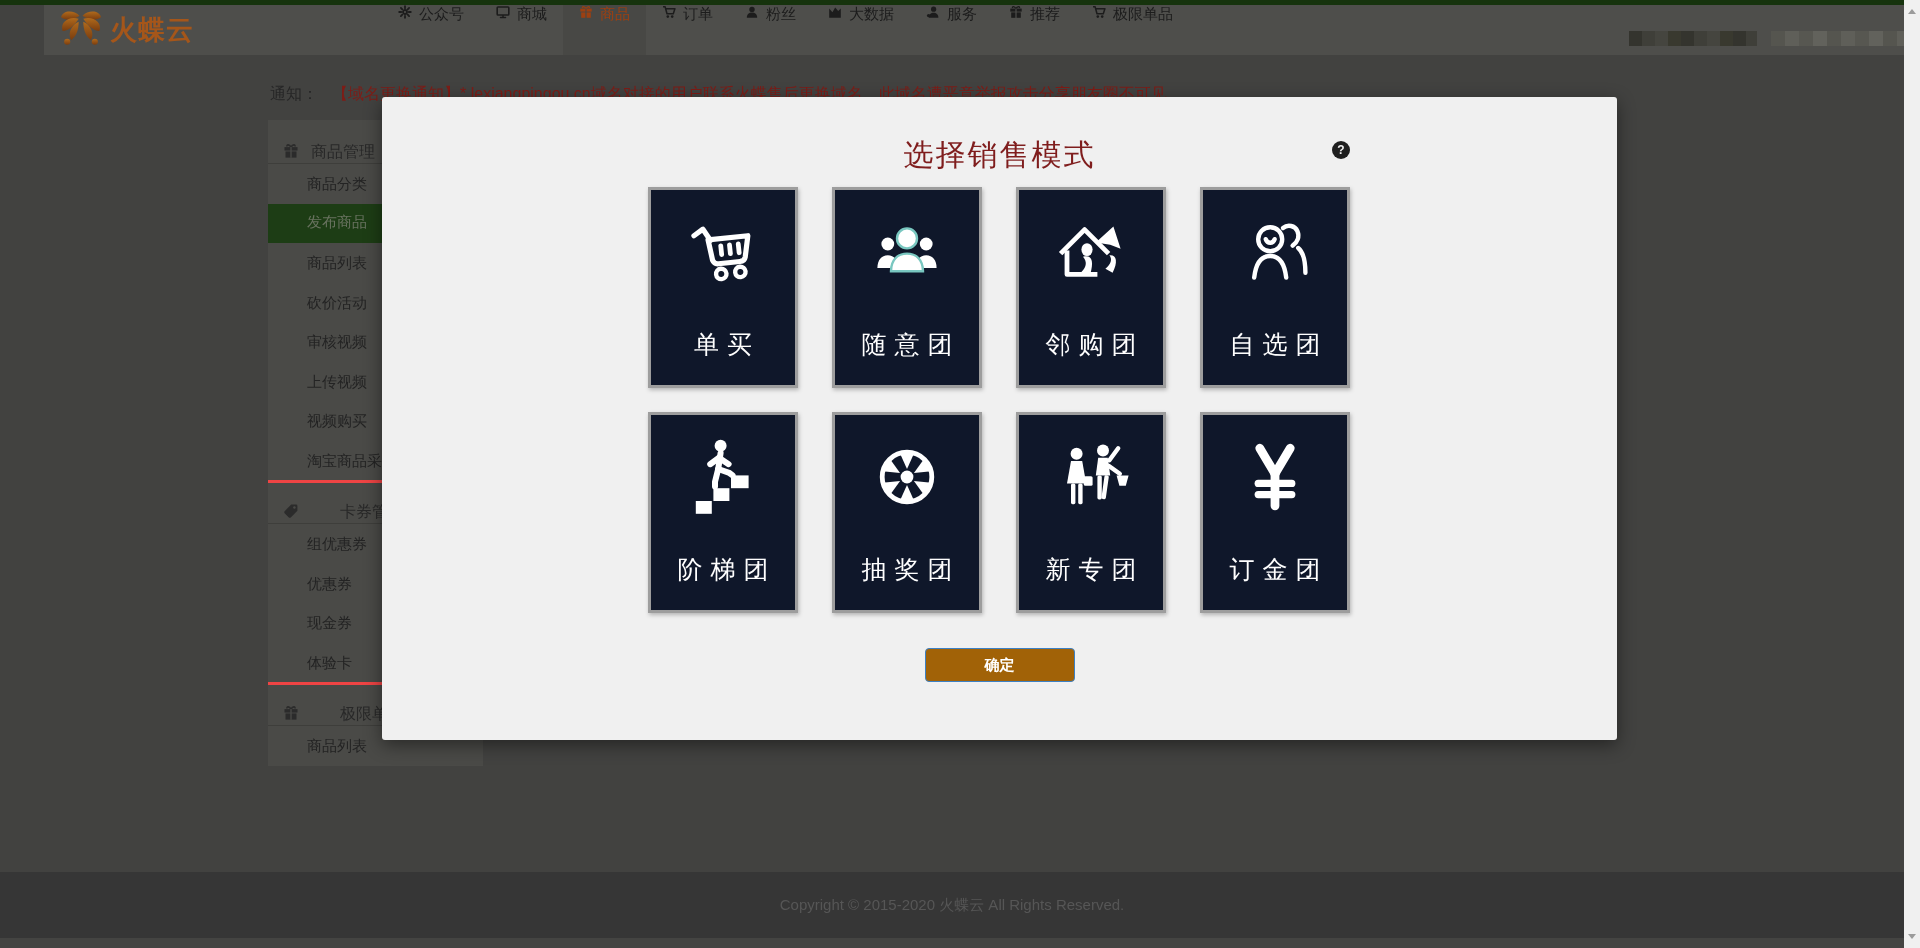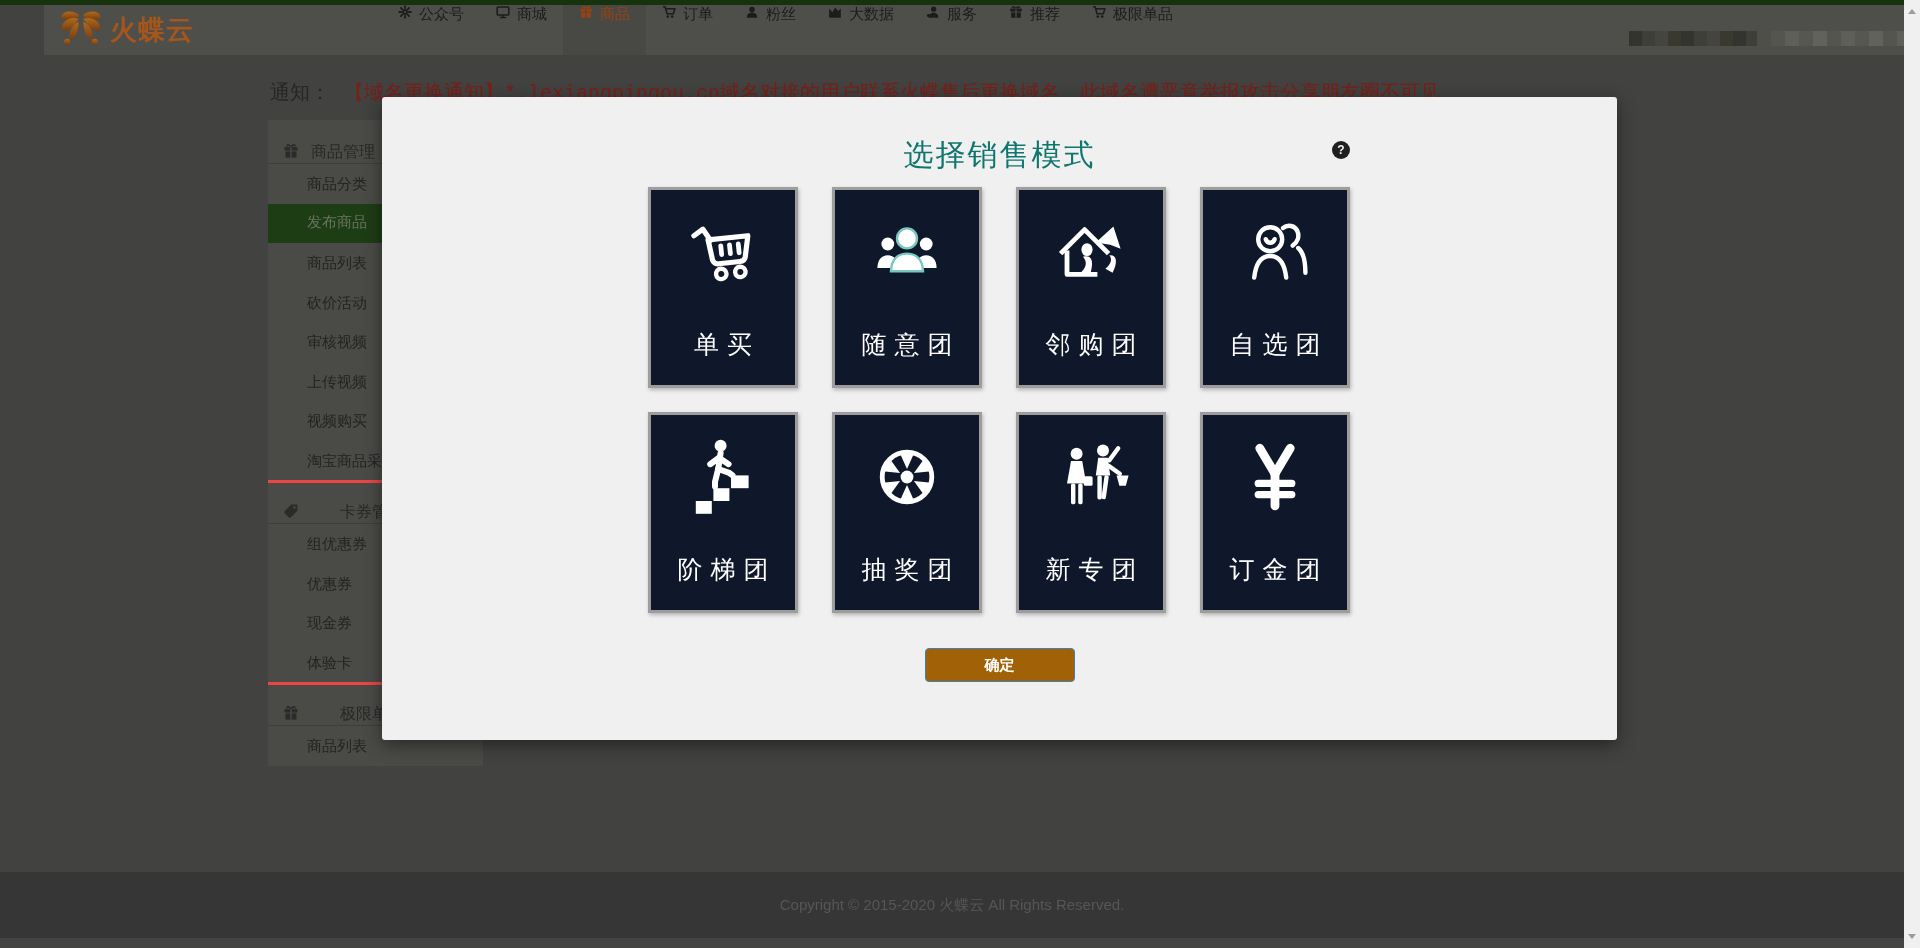--- a/index.html
+++ b/index.html
@@ -21,37 +21,37 @@
   .nav-item svg { display:block; }
   .nav-item.active { background:#484845; color:#9c4012; }
   .redact { position:absolute; top:26px; height:15px; }
   .redact-1 { left:1585px; width:128px;
     background:repeating-linear-gradient(90deg,#34342e 0 13px,#3f3f39 13px 26px,#45453f 26px 39px,#39392f 39px 52px); }
   .redact-2 { left:1727px; width:160px;
     background:repeating-linear-gradient(90deg,#55554f 0 14px,#5f5f59 14px 28px,#575751 28px 42px,#62625c 42px 56px); }
   .user-suffix { position:absolute; left:1886px; top:21px; color:#9a9a9a; font-size:18px; }
   
   .notice { position:absolute; left:270px; top:84px; height:20px; line-height:20px;
-            font-size:20px; white-space:nowrap; z-index:2;font-family:Liberation Mono, monospace; }
+            font-size:16px; white-space:nowrap; z-index:2; }
   .notice-prefix { color:#262626; }
   .notice-link { color:#7e1c16; margin-left:14px; cursor:pointer; }
   
   .sidebar { position:absolute; left:268px; top:120px; width:215px; background:#4a4a47; z-index:1; }
   .sb-header { height:44px; display:flex; align-items:flex-end; gap:12px; padding-left:15px;
                font-size:16px; color:#282828; border-bottom:1px solid #3e3e3b; white-space:nowrap; overflow:hidden; }
   .sb-header + .sb-items { border-bottom:0; }
   .sb-section + .sb-section .sb-header { border-top:3px solid #ef4444;gap:41px; }
   .sb-item { height:39.5px; line-height:39.5px; padding-left:39px; font-size:15px;
              color:#232323; cursor:pointer; white-space:nowrap; overflow:hidden; }
   .sb-item.active { background:#1d3d15; color:#68725f;font-family:Liberation Mono, monospace; }
   
   .modal { position:absolute; left:382px; top:97px; width:1235px; height:643px;
            background:#f0f0f0; border-radius:3px; box-shadow:0 5px 18px rgba(0,0,0,0.45); z-index:10; }
   .modal-title { position:absolute; top:38px; left:0; width:100%; text-align:center;
-                 font-size:30px; color:#0f766e; letter-spacing:2px; }
+                 font-size:30px; color:#7f1d1d; letter-spacing:2px; }
   .help-icon { position:absolute; left:950px; top:44px; width:18px; height:18px; border-radius:50%;
                background:#1f1f1f; color:#f0f0f0; font-size:12px; font-weight:bold;
                display:flex; align-items:center; justify-content:center; cursor:pointer; }
   .tiles { position:absolute; left:266px; top:90px; display:grid;
            grid-template-columns:repeat(4,150px); column-gap:34px; row-gap:24px; }
   .tile { width:150px; height:201px; background:#0f172a; border:3px solid #9d9d9d;
           box-shadow:1px 2px 4px rgba(0,0,0,0.25); position:relative; cursor:pointer;padding-left:12px; }
   .tile-icon { position:absolute; top:22px; left:50%; transform:translateX(-50%); }
   .tile-icon svg { display:block; }
   .tile-label { position:absolute; bottom:24px; left:0; width:100%; text-align:center;

